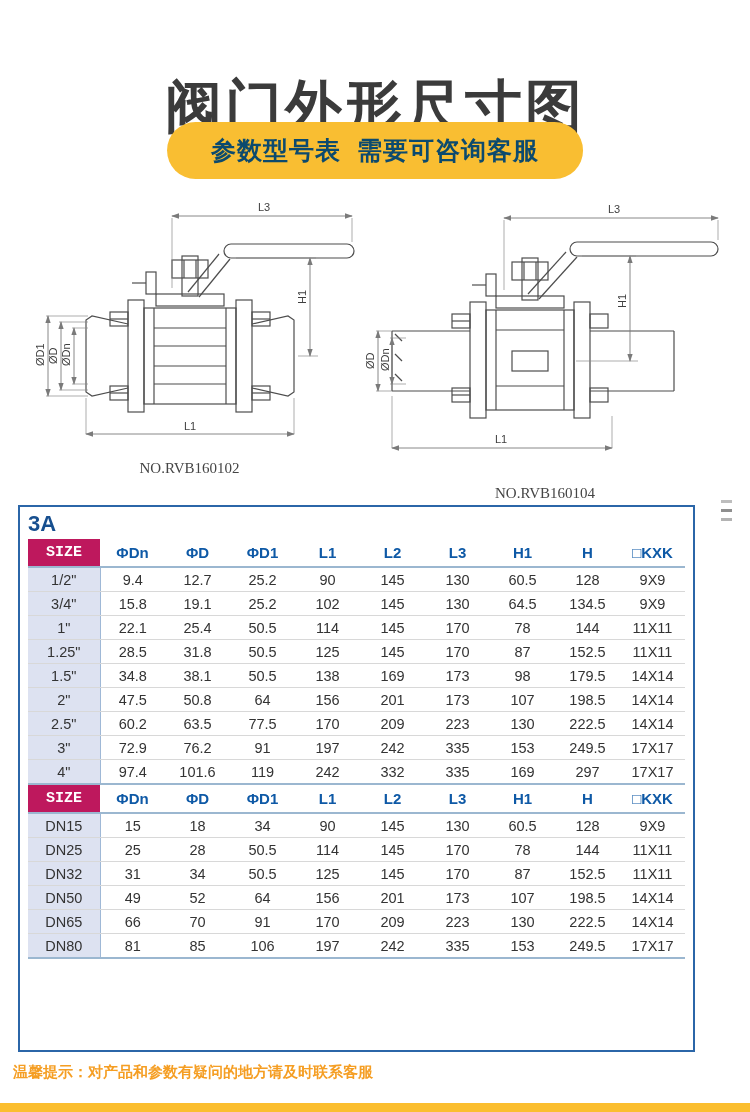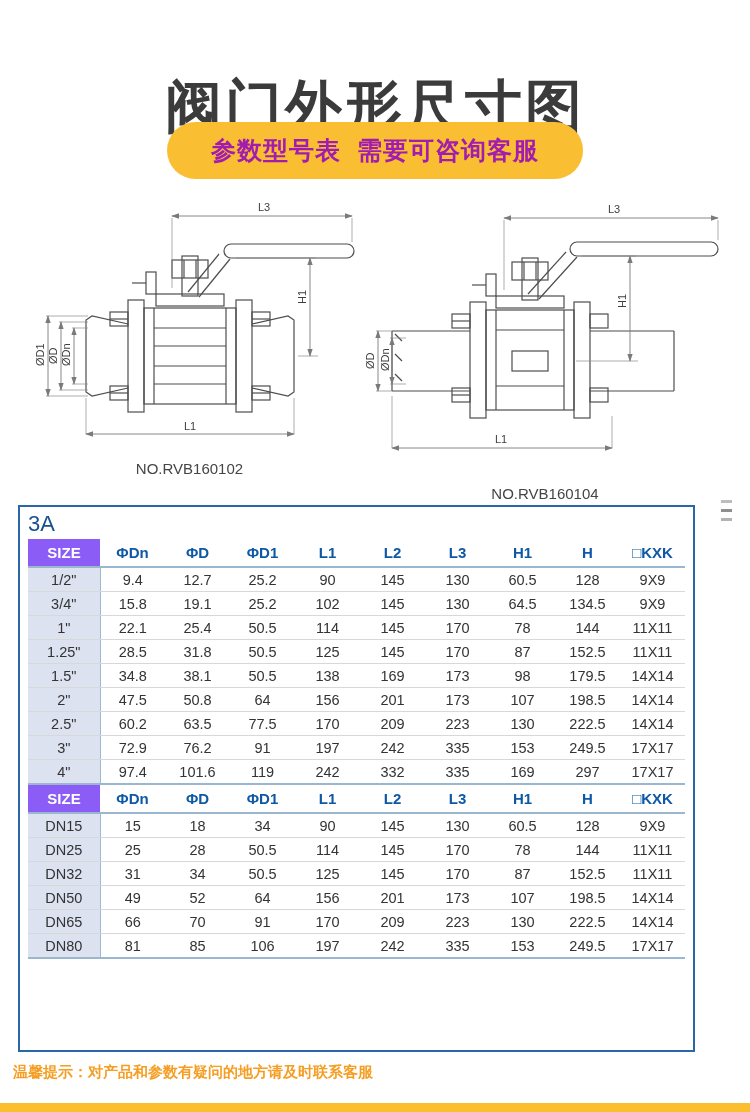--- a/index.html
+++ b/index.html
@@ -1,40 +1,40 @@
 <!DOCTYPE html>
 <html><head>
 <meta charset="utf-8">
 <style>
   html,body{margin:0;padding:0;background:#fff;}
   .page{position:relative;width:750px;height:1112px;background:#ffffff;overflow:hidden;
         font-family:"Liberation Sans","DejaVu Sans",sans-serif;}
   .page-title{position:absolute;top:26px;left:0;width:100%;text-align:center;
         font-size:57px;font-weight:bold;color:#3B3B3B;letter-spacing:3px;margin-top:43px;}
   .promo-banner{position:absolute;top:122px;left:50%;transform:translateX(-50%);
-        background:#F9BE32;color:#a21caf;font-size:25px;font-weight:bold;
+        background:#F9BE32;color:#0c4a6e;font-size:25px;font-weight:bold;
         padding:12px 44px;border-radius:30px;white-space:pre;letter-spacing:1px;}
   .drawing{position:absolute;}
   .drawing svg{display:block;}
   .drawing .caption{text-align:center;font-size:15px;color:#454545;margin-top:2px;
-        font-family:Liberation Sans, sans-serif;}
+        font-family:Liberation Serif, serif;}
   .d1{left:22px;top:196px;width:335px;}
   .d2{left:362px;top:196px;width:366px;}
   .outline{stroke:#4d4d4d;fill:none;stroke-width:1.2px;}
   .dimline{stroke:#7a7a7a;fill:none;stroke-width:0.9px;}
   .extline{stroke:#8a8a8a;fill:none;stroke-width:0.7px;}
   .dimtext{font-size:11px;fill:#3f3f3f;font-family:"Liberation Sans",sans-serif;}
   .tables-panel{position:absolute;left:18px;top:505px;width:677px;height:547px;
         border:2px solid #2B66A8;background:#fff;box-sizing:border-box;
         padding:2px 8px 0 8px;overflow:hidden;}
-  .tbl-label{font-size:22px;font-weight:normal;color:#174F8F;line-height:28px;margin:1px 0 1px 0;}
+  .tbl-label{font-size:22px;font-weight:bold;color:#174F8F;line-height:28px;margin:1px 0 1px 0;}
   table.spec{width:100%;border-collapse:collapse;table-layout:fixed;}
   table.spec th{height:27px;font-size:15px;font-weight:bold;color:#0E59A6;
         border-bottom:2px solid #9BB7D0;text-align:center;padding:0;}
-  table.spec th:first-child{background:#8b5cf6;color:#ffffff;width:72px;}
+  table.spec th:first-child{background:#be185d;color:#ffffff;width:72px;font-family:Liberation Mono, monospace;}
   table.spec td{height:23px;font-size:14.5px;color:#333333;text-align:center;
         border-bottom:1px solid #d8d8d8;padding:0;}
   table.spec td:first-child{background:#DDE2F1;border-right:1px solid #9FB8D6;}
   table.spec tr:last-child td{border-bottom:2px solid #9BB7D0;}
   .page-marks{position:absolute;left:721px;top:500px;}
   .page-marks .dash{width:11px;height:3px;margin-bottom:6px;}
   .dash.a{background:#bdbdbd;} .dash.b{background:#8f8f8f;} .dash.c{background:#b3b3b3;}
   .footer-tip{position:absolute;left:13px;top:1063px;font-size:15px;font-weight:bold;
         color:#F59E23;}
   .bottom-bar{position:absolute;left:0;bottom:0;width:100%;height:9px;background:#FBBE2F;}

